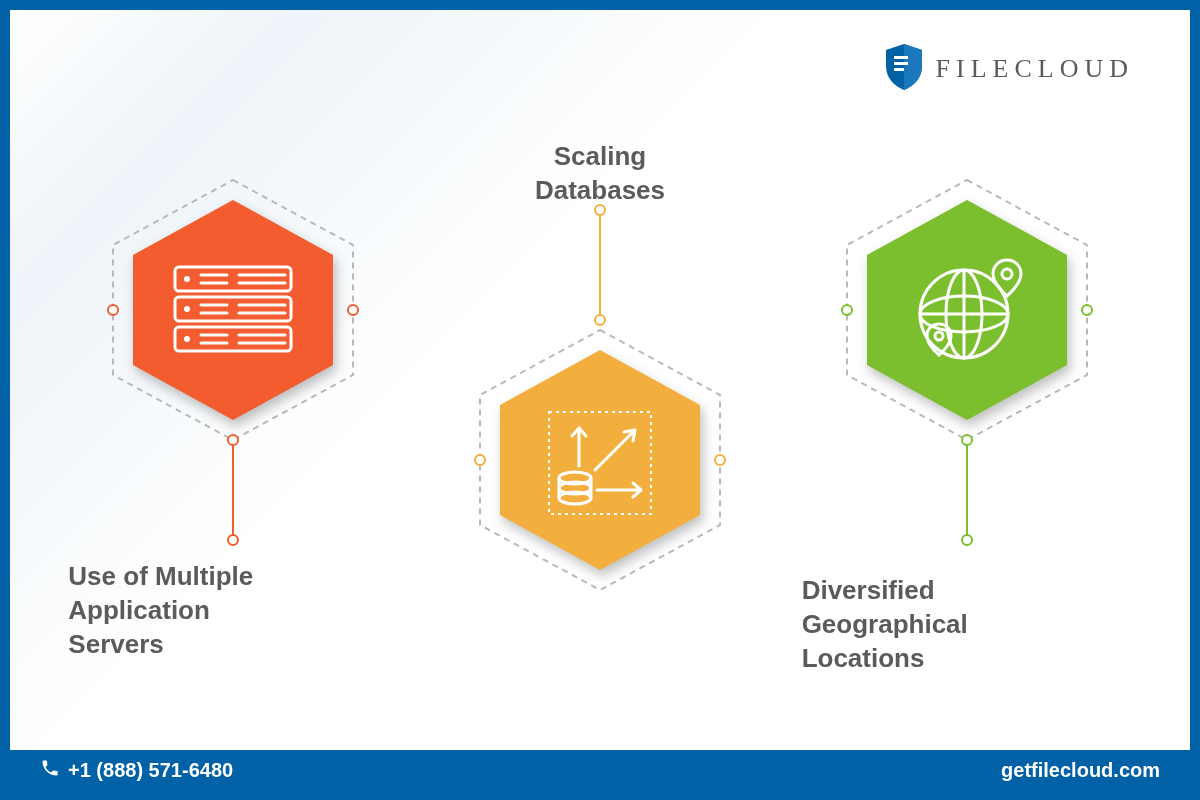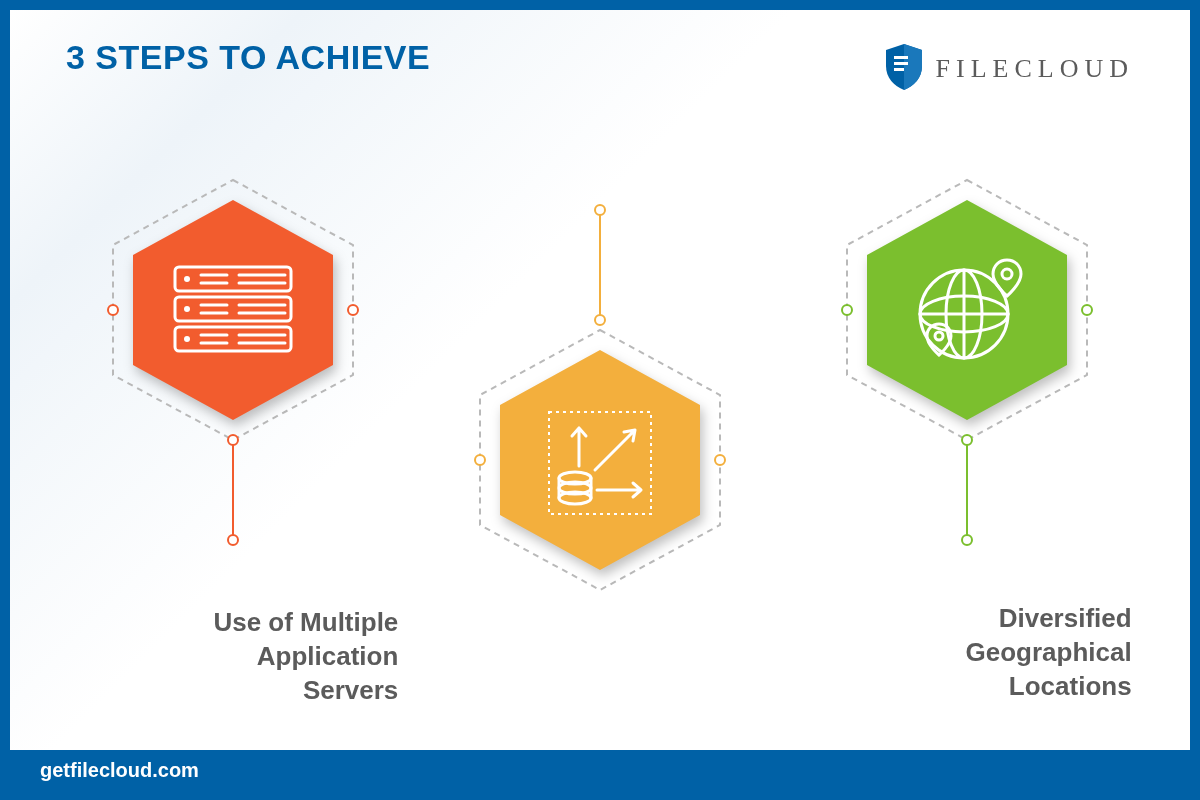--- a/index.html
+++ b/index.html
@@ -35,39 +35,38 @@
   .hexwrap { position: relative; width: 300px; height: 340px; }
   .hex-dash {
     position: absolute;
   }
   .hex-solid { position: absolute; filter: drop-shadow(3px 6px 6px rgba(0,0,0,0.25)); }
   .step-label {
     font-size: 26px; font-weight: 700; color: #5b5b5b;
     text-align: center; line-height: 1.3;
   }
   .label-above { position: absolute; width: 100%; text-align: center; }
-  .label-below { position: absolute; width: 100%; text-align: right; margin-top: 46px; }
+  .label-below { position: absolute; width: 100%; text-align: left; }
   .connector { position: absolute; }
 
   .footer {
     position: absolute; left: 0; right: 0; bottom: 0;
     height: 40px; background: #0061a6; color: #fff;
     display: flex; justify-content: space-between; align-items: center;
     padding: 0 30px; font-size: 20px; font-weight: 600;
   }
   .phone { display: flex; align-items: center; gap: 8px; }
 </style>
 </head>
 <body>
 
 <div class="frame">
 
   <div class="header">
     <div>
-      <div class="title">3 STEPS TO ACHIEVE</div>
     </div>
     <div class="logo">
       <span>
         <svg width="44" height="50" viewBox="0 0 44 50">
           <path d="M22 2 L40 8 V24 C40 36 32 44 22 48 C12 44 4 36 4 24 V8 Z" fill="#0061a6"></path>
           <path d="M22 2 L40 8 V24 C40 36 32 44 22 48 V2 Z" fill="#1a78bb"></path>
           <rect x="12" y="14" width="14" height="3" fill="#fff"></rect>
           <rect x="12" y="20" width="14" height="3" fill="#fff"></rect>
           <rect x="12" y="26" width="10" height="3" fill="#fff"></rect>
         </svg>
@@ -126,20 +125,24 @@
         </svg>
       </div>
       <div class="label-below step-label" style="top:410px;">
         <span style="white-space:pre-line;">Use of Multiple
 Application
 Servers</span>
       </div>
     </div>
 
     <div class="step">
+      <div class="label-above step-label" style="top:-10px;">
+        <span style="white-space:pre-line;">Scaling
+Databases</span>
+      </div>
       <div class="hexwrap" style="margin-top:150px;">
 
         <svg class="connector" width="300" height="140" style="left:0;top:-110px">
           <line x1="150" y1="20" x2="150" y2="130" stroke="#f3af3d" stroke-width="2"></line>
           <circle cx="150" cy="20" r="5" fill="#fff" stroke="#f3af3d" stroke-width="2"></circle>
           <circle cx="150" cy="130" r="5" fill="#fff" stroke="#f3af3d" stroke-width="2"></circle>
         </svg>
         <svg class="hex-dash" width="300" height="340" viewBox="0 0 300 340">
           <polygon points="150,30 270,95 270,225 150,290 30,225 30,95" fill="none" stroke="#b9b9b9" stroke-width="2" stroke-dasharray="6 5"></polygon>
         </svg>
@@ -199,26 +202,34 @@
         <svg width="300" height="340" style="position:absolute;">
           <circle cx="30" cy="160" r="5" fill="#fff" stroke="#7bbf2e" stroke-width="2"></circle>
           <circle cx="270" cy="160" r="5" fill="#fff" stroke="#7bbf2e" stroke-width="2"></circle>
         </svg>
         <svg class="connector" width="300" height="200" style="left:0;top:270px">
           <line x1="150" y1="20" x2="150" y2="120" stroke="#7bbf2e" stroke-width="2"></line>
           <circle cx="150" cy="20" r="5" fill="#fff" stroke="#7bbf2e" stroke-width="2"></circle>
           <circle cx="150" cy="120" r="5" fill="#fff" stroke="#7bbf2e" stroke-width="2"></circle>
         </svg>
       </div>
-      <div class="label-below step-label" style="top:406px;">
+      <div class="label-below step-label" style="top:424px;">
         <span style="white-space:pre-line;">Diversified
 Geographical
 Locations</span>
       </div>
     </div>
 
   </div>
 
   <div class="footer">
+    <div class="phone">
+      <span>
+        <svg width="20" height="20" viewBox="0 0 24 24">
+            <path fill="#fff" d="M6.6 10.8c1.4 2.8 3.8 5.2 6.6 6.6l2.2-2.2c.3-.3.7-.4 1-.2 1.2.4 2.5.6 3.8.6.6 0 1 .4 1 1V20c0 .6-.4 1-1 1C10.6 21 3 13.4 3 4c0-.6.4-1 1-1h3.4c.6 0 1 .4 1 1 0 1.3.2 2.6.6 3.8.1.4 0 .8-.2 1l-2.2 2z"></path>
+          </svg>
+      </span>
+      <span>+1 (888) 571-6480</span>
+    </div>
     <div>getfilecloud.com</div>
   </div>
 
 </div>
 
 </body></html>

